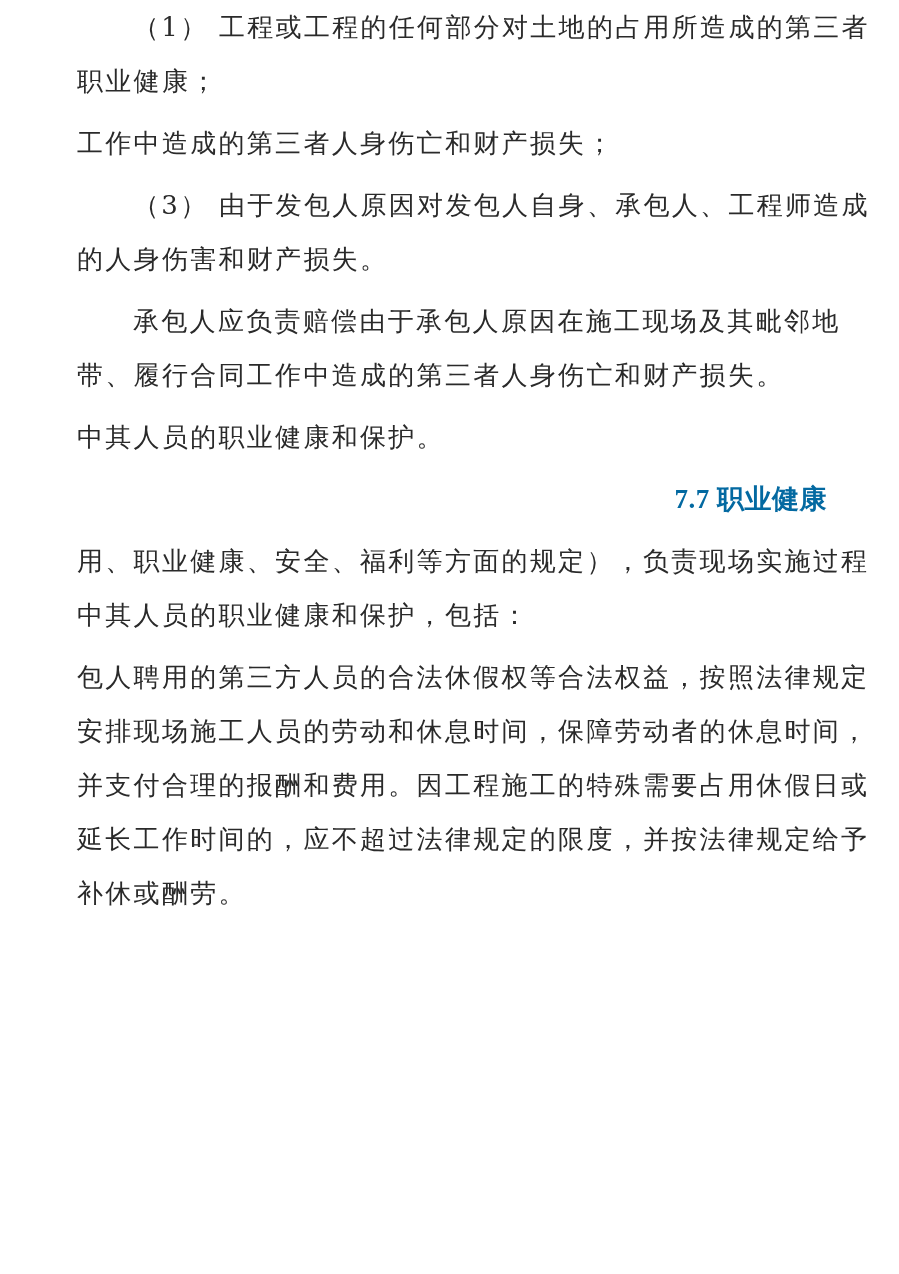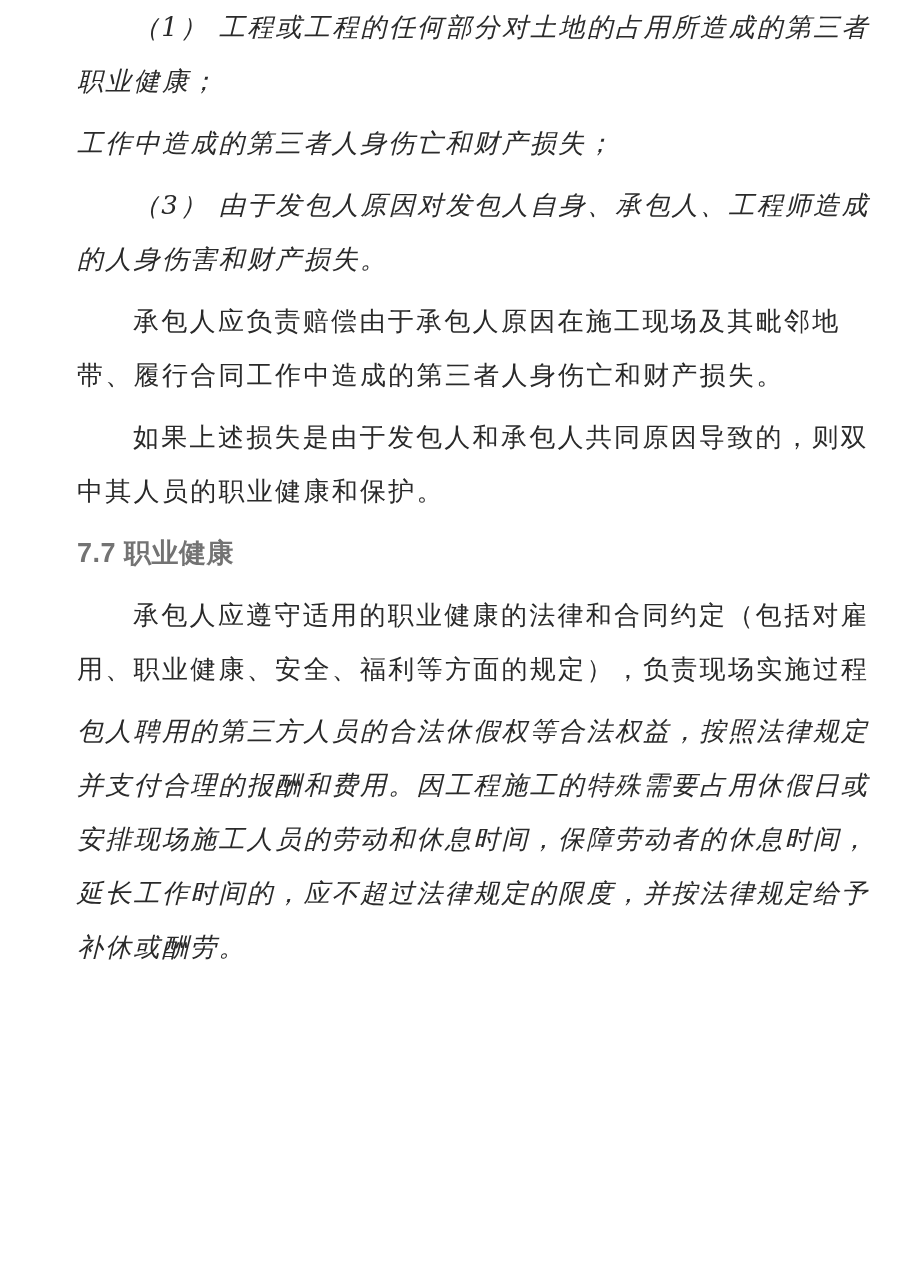--- a/index.html
+++ b/index.html
@@ -28,30 +28,30 @@
     letter-spacing: 2.3px;
     text-align: justify;
     text-align-last: left;
     word-break: break-all;
   }
   .para.indent {
     text-indent: 56px;
   }
   .para.item {
     text-indent: 56px;
-    font-style: italic;
   }
   .heading {
-    font-family: Liberation Sans, sans-serif;
+    font-family: Liberation Serif, serif;
     font-weight: bold;
     font-size: 27px;
     line-height: 54px;
-    color: #737373;
+    color: #0369a1;
     margin: 0 0 8px 0;
     letter-spacing: 0.5px;
+    text-align: right;
   }
   .line {
     display: block;
     white-space: nowrap;
   }
 </style>
 </head>
 <body>
 
 <div class="page">
@@ -69,33 +69,32 @@
     <span class="line">（3） 由于发包人原因对发包人自身、承包人、工程师造成</span>
     <span class="line" style="text-indent:0">的人身伤害和财产损失。</span>
   </p>
 
   <p class="para indent">
     <span class="line">承包人应负责赔偿由于承包人原因在施工现场及其毗邻地</span>
     <span class="line" style="text-indent:0">带、履行合同工作中造成的第三者人身伤亡和财产损失。</span>
   </p>
 
   <p class="para indent">
-    <span class="line">如果上述损失是由于发包人和承包人共同原因导致的，则双</span>
     <span class="line" style="text-indent:0">中其人员的职业健康和保护。</span>
   </p>
 
   <h2 class="heading">7.7 职业健康</h2>
 
   <p class="para indent">
-    <span class="line">承包人应遵守适用的职业健康的法律和合同约定（包括对雇</span>
     <span class="line" style="text-indent:0">用、职业健康、安全、福利等方面的规定），负责现场实施过程</span>
+    <span class="line" style="text-indent:0">中其人员的职业健康和保护，包括：</span>
   </p>
 
   <p class="para item">
     <span class="line" style="text-indent:0">包人聘用的第三方人员的合法休假权等合法权益，按照法律规定</span>
+    <span class="line" style="text-indent:0">安排现场施工人员的劳动和休息时间，保障劳动者的休息时间，</span>
     <span class="line" style="text-indent:0">并支付合理的报酬和费用。因工程施工的特殊需要占用休假日或</span>
-    <span class="line" style="text-indent:0">安排现场施工人员的劳动和休息时间，保障劳动者的休息时间，</span>
     <span class="line" style="text-indent:0">延长工作时间的，应不超过法律规定的限度，并按法律规定给予</span>
     <span class="line" style="text-indent:0">补休或酬劳。</span>
   </p>
 
 
 </div>
 
 </body></html>

